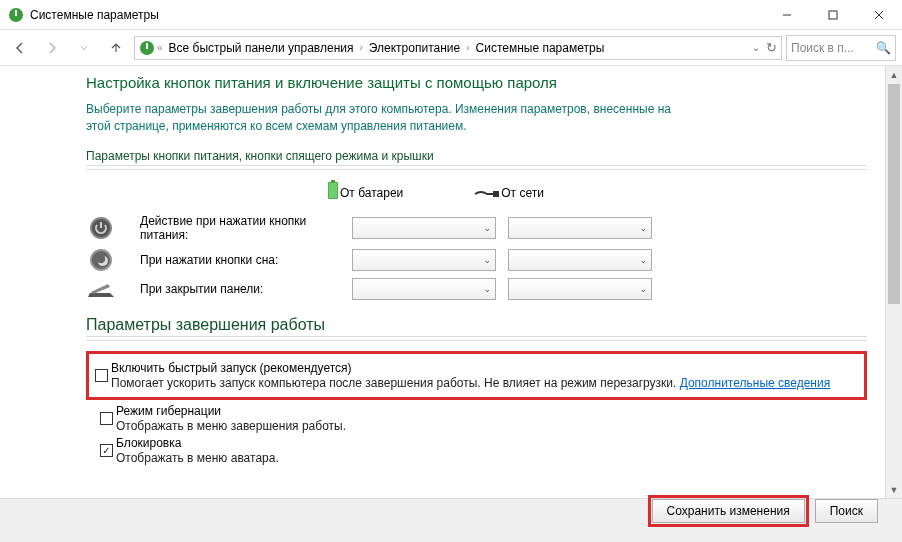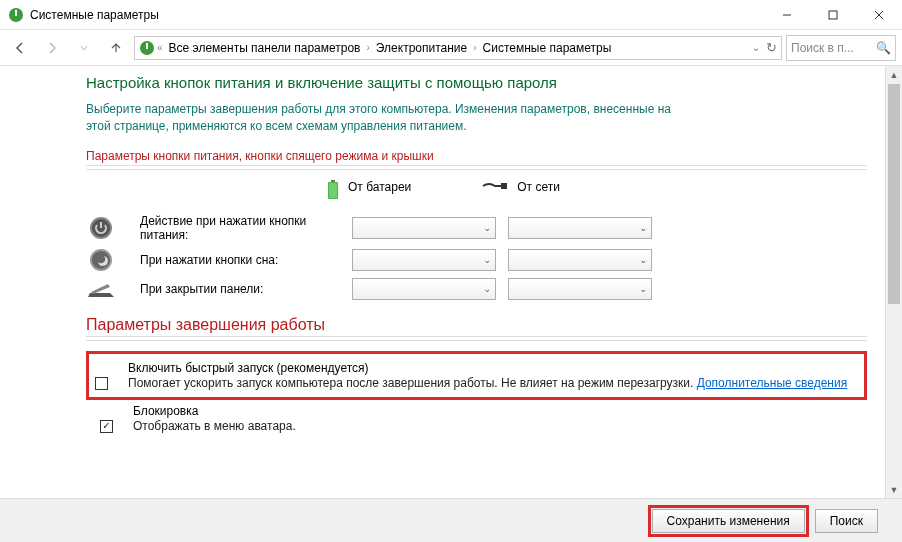--- a/index.html
+++ b/index.html
@@ -28,49 +28,49 @@
 .content-wrap { display: flex; height: calc(100% - 30px - 36px - 44px); }
 .content { flex: 1; padding: 8px 18px 8px 86px; overflow: hidden; }
 .vscroll { width: 17px; background: #f0f0f0; border-left: 1px solid #ddd; position: relative; }
 .vscroll-thumb { position: absolute; left: 2px; right: 2px; top: 18px; height: 220px; background: #c2c2c2; }
 .vscroll-arrow { position: absolute; left: 0; right: 0; height: 17px; display:flex; align-items:center; justify-content:center; color:#666; font-size:9px; }
 .vscroll-arrow.up { top: 0; } .vscroll-arrow.down { bottom: 0; }
 
 h1.header { color: #0a6b32; font-size: 15px; font-weight: 400; margin-bottom: 10px; }
 p.intro { font-size: 12px; color: #0f766e; line-height: 1.4; margin-bottom: 14px; max-width: 600px; }
 
-.section-label { font-size: 12px; color: #b91c1c; margin-bottom: 6px; position: relative; }
+.section-label { font-size: 12px; color: #14532d; margin-bottom: 6px; position: relative; }
 .section-label::after { content: ""; position: absolute; left: 0; right: 0; bottom: -3px; border-bottom: 1px solid #ddd; }
 .section-label span { background: #fff; padding-right: 6px; position: relative; z-index: 1; }
 .hr-line { height: 1px; background: #ddd; margin-bottom: 10px; }
 
 .power-cols { display: flex; gap: 30px; margin: 10px 0 14px 240px; }
-.power-col { display: flex; align-items: flex-start; gap: 8px; font-size: 12px; }
+.power-col { display: flex; align-items: flex-end; font-size: 12px; }
 
 .setting-row { display: flex; align-items: center; margin: 6px 0; gap: 18px; }
 .setting-ico { width: 30px; display:flex; justify-content:center; }
 .setting-label { width: 200px; font-size: 12px; padding-left: 6px; }
 .setting-selects { display: flex; gap: 12px; }
 .combo { width: 144px; height: 22px; border: 1px solid #adadad; background: linear-gradient(#fff,#f0f0f0); display: flex; align-items: center; justify-content: flex-end; padding-right: 4px; }
 .combo .chev { font-size: 9px; color: #555; }
 
 .section-label2 { font-size: 16px; margin-top: 16px; }
 
 .shutdown-block { margin-top: 8px; }
 .highlight-box { border: 3px solid #d92b2b; padding: 4px 6px; margin: 4px 0; }
-.chk-row { display: flex; align-items: flex-end; gap: 20px; margin: 3px 0 3px 14px; }
+.chk-row { display: flex; align-items: center; gap: 3px; margin: 3px 0 3px 14px; }
 .chk { width: 13px; height: 13px; border: 1px solid #333; background: #fff; flex-shrink: 0; margin-top: 1px; display:flex; align-items:center; justify-content:center; }
 .chk.checked::after { content: "✓"; font-size: 10px; line-height: 1; color: #222; }
 .chk-body { font-size: 12px; }
 .chk-title { }
 .chk-desc { font-size: 12px; color: #222; margin-top: 1px; }
 .link { color: #0066cc; text-decoration: underline; }
 
 
-.footer { height: 44px; background: #f0f0f0; border-top: 1px solid #ddd; display: flex; align-items: center; justify-content: flex-end; padding-right: 24px; gap: 10px; }
+.footer { height: 44px; background: #f0f0f0; border-top: 1px solid #ddd; display: flex; justify-content: flex-end; padding-right: 24px; gap: 10px; }
 .btn { height: 24px; padding: 0 14px; border: 1px solid #adadad; background: linear-gradient(#fff,#e8e8e8); font-size: 12px; display: flex; align-items: center; }
 .btn.primary-hl { outline: 3px solid #d92b2b; outline-offset: 1px; }
 
 
 .ico-green { width:16px; height:16px; }
 .battery-ico { width:14px; height:20px; }
 .plug-ico { width:28px; height:12px; }
 </style>
 </head>
 <body>
@@ -121,21 +121,21 @@
       <svg width="16" height="16" viewBox="0 0 16 16">
         <path d="M8 12 L8 4 M4 8 L8 4 L12 8" stroke-width="1.2"></path>
       </svg>
     </div>
   <div class="breadcrumb-bar">
     <svg class="ico-green" viewBox="0 0 16 16">
         <circle cx="8" cy="8" r="7" fill="#3c9a3c"></circle>
         <rect x="7" y="3" width="2" height="6" fill="#fff"></rect>
       </svg>
     <span class="sep">«</span>
-    <span class="crumb">Все элементы панели параметров</span>
+    <span class="crumb">Все быстрый панели управления</span>
     <span class="sep">›</span>
     <span class="crumb">Электропитание</span>
     <span class="sep">›</span>
     <span class="crumb">Системные параметры</span>
     <div class="bc-end">
       <span style="font-size:10px;">⌄</span>
       <span style="font-size:13px;">↻</span>
     </div>
   </div>
   <div class="search-box">
@@ -236,20 +236,27 @@
           <div class="chk"></div>
           <div class="chk-body">
             <div class="chk-title">Включить быстрый запуск (рекомендуется)</div>
             <div class="chk-desc">
               <span>Помогает ускорить запуск компьютера после завершения работы. Не влияет на режим перезагрузки. </span><span class="link">Дополнительные сведения</span>
             </div>
           </div>
         </div>
       </div>
 
+      <div class="chk-row">
+        <div class="chk"></div>
+        <div class="chk-body">
+          <div class="chk-title">Режим гибернации</div>
+          <div class="chk-desc">Отображать в меню завершения работы.</div>
+        </div>
+      </div>
 
       <div class="chk-row">
         <div class="chk checked"></div>
         <div class="chk-body">
           <div class="chk-title">Блокировка</div>
           <div class="chk-desc">Отображать в меню аватара.</div>
         </div>
       </div>
     </div>
   </div>

